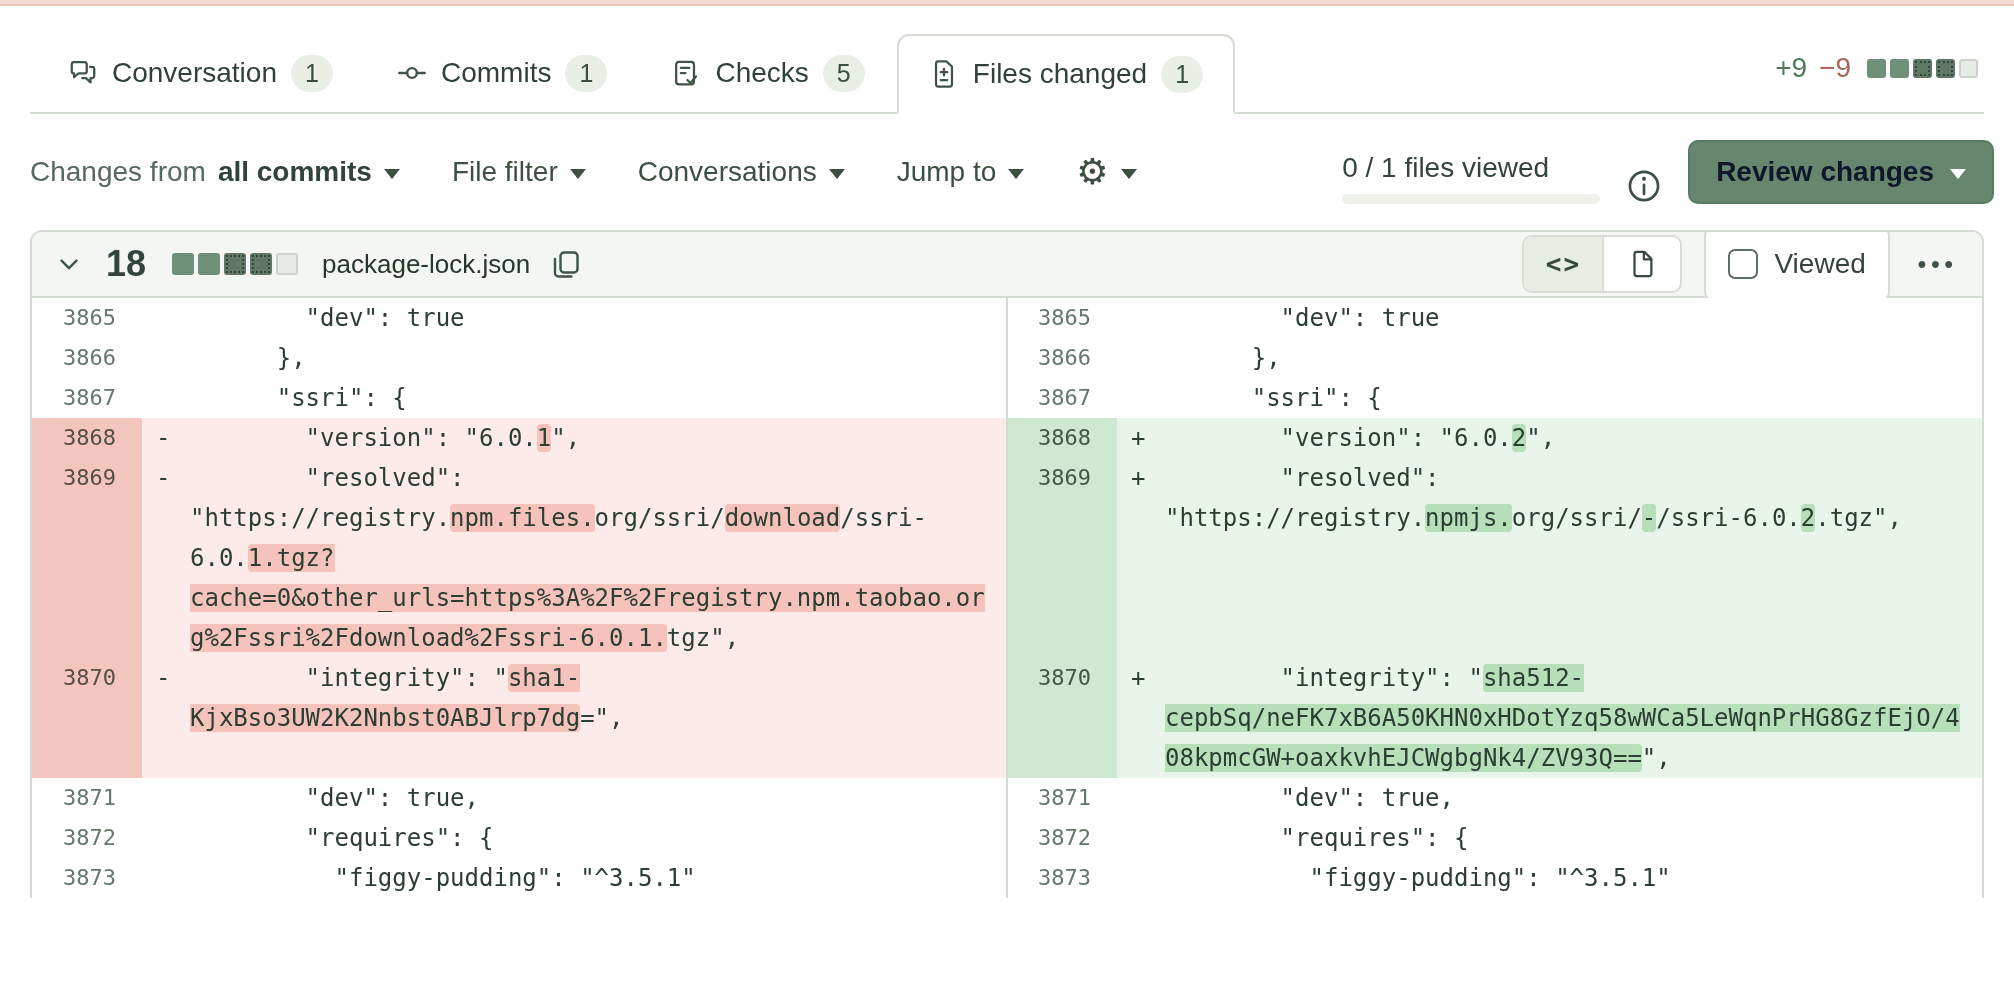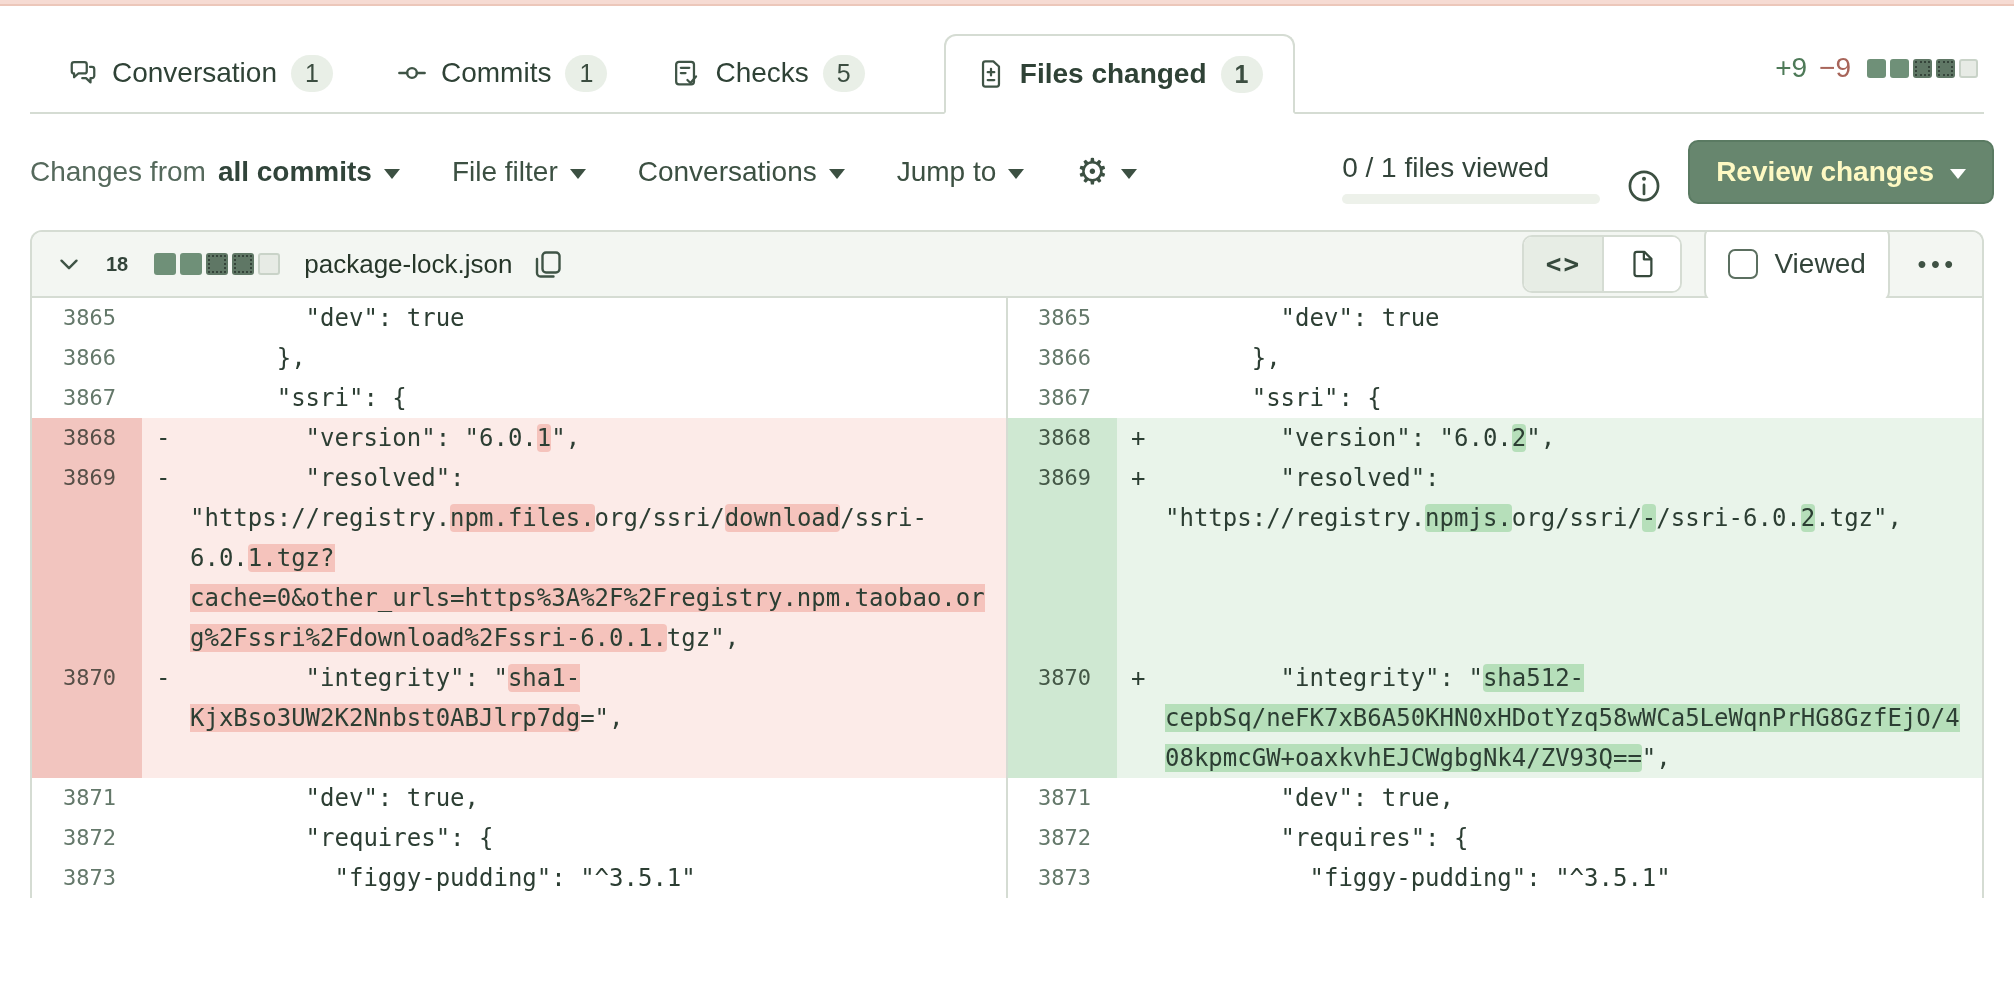--- a/index.html
+++ b/index.html
@@ -24,21 +24,21 @@
 
   
   .tabnav{display:flex;align-items:flex-end;margin:26px 30px 0 30px;border-bottom:2px solid var(--border);padding:0 6px}
   .tab{
     display:flex;align-items:center;gap:14px;height:80px;padding:0 30px;
     background:transparent;border:2px solid transparent;border-bottom:none;
     font:400 28px/1 "Liberation Sans", sans-serif;color:var(--ink);cursor:pointer;
   }
   .tab.active{
     background:#fff;border:2px solid var(--border);border-radius:12px 12px 0 0;
-    margin-bottom:-2px;border-bottom:2px solid #fff;font-weight:700;margin-left:47px;
+    margin-bottom:-2px;border-bottom:2px solid #fff;font-weight:400;
   }
   .tab-icon{color:#3f5446}
   .tab-count{
     background:var(--pill);color:#3b4d40;border-radius:999px;
     min-width:42px;text-align:center;padding:6px 12px;font-size:25px;
   }
   .diffstat-top{display:flex;align-items:center;gap:8px;margin-left:auto;padding-bottom:28px}
   .adds{color:#4e7a58;font-size:28px}
   .dels{color:#a8655a;font-size:28px;margin-left:4px}
   .blocks{display:inline-flex;gap:4px;margin-left:8px}
@@ -57,31 +57,31 @@
   .dd .strong{font-weight:700;color:#31443a}
   .caret{width:0;height:0;border-left:8px solid transparent;border-right:8px solid transparent;
          border-top:10px solid currentColor;display:inline-block;margin-top:4px}
   .gear{font-size:36px;line-height:1;color:#3c5042}
   .tb-right{display:flex;align-items:flex-end;gap:26px;margin-left:auto}
   .viewed-progress{display:flex;flex-direction:column;gap:10px;align-items:flex-start}
   .viewed-text{font-size:28px;color:#33443a}
   .progress-track{width:258px;height:10px;border-radius:5px;background:#edf1ea}
   .info-btn{background:none;border:none;color:#3c5042;cursor:pointer;padding:0}
   .review-btn{
-    display:flex;align-items:center;gap:16px;background:var(--btn-green);color:#fef9c3;
+    display:flex;align-items:center;gap:16px;background:var(--btn-green);color:#0f172a;
     border:2px solid #5a7a62;border-radius:10px;padding:16px 26px;cursor:pointer;
     font:700 28px/1 "Liberation Sans", sans-serif;
   }
   .review-btn .caret{border-top-color:#fff}
 
   
   .file-card{margin:26px 30px 0 30px;border:2px solid var(--border);border-bottom:none;border-radius:12px 12px 0 0;overflow:hidden}
   .file-header{display:flex;align-items:center;gap:18px;background:var(--hdr-bg);border-bottom:2px solid var(--border);padding:12px 18px;height:66px}
   .collapse-btn{background:none;border:none;color:#3f5446;cursor:pointer;padding:0 4px}
-  .lines-changed{font-weight:700;font-size:20px;color:#33443a}
+  .lines-changed{font-weight:700;font-size:36px;color:#33443a}
   .filename{font-size:26px;color:#263629;margin-left:6px}
   .copy-btn{background:none;border:none;color:#3f5446;cursor:pointer;padding:0;margin-left:2px}
   .fh-right{display:flex;align-items:center;gap:22px;margin-left:auto}
   .seg-group{display:flex;border:2px solid var(--border);border-radius:10px;overflow:hidden;background:#fff}
   .seg{width:78px;height:54px;display:flex;align-items:center;justify-content:center;border:none;background:#fff;cursor:pointer;color:#36493c}
   .seg.selected{background:#e7ede5}
   .seg + .seg{border-left:2px solid var(--border)}
   .angle{font:700 26px/1 "DejaVu Sans Mono", monospace;letter-spacing:2px}
   .viewed-btn{display:flex;align-items:center;gap:16px;border:2px solid var(--border);border-radius:10px;background:#fff;
               padding:0 22px;height:76px;cursor:pointer;font:400 28px/1 "Liberation Sans", sans-serif;color:#33443a}

